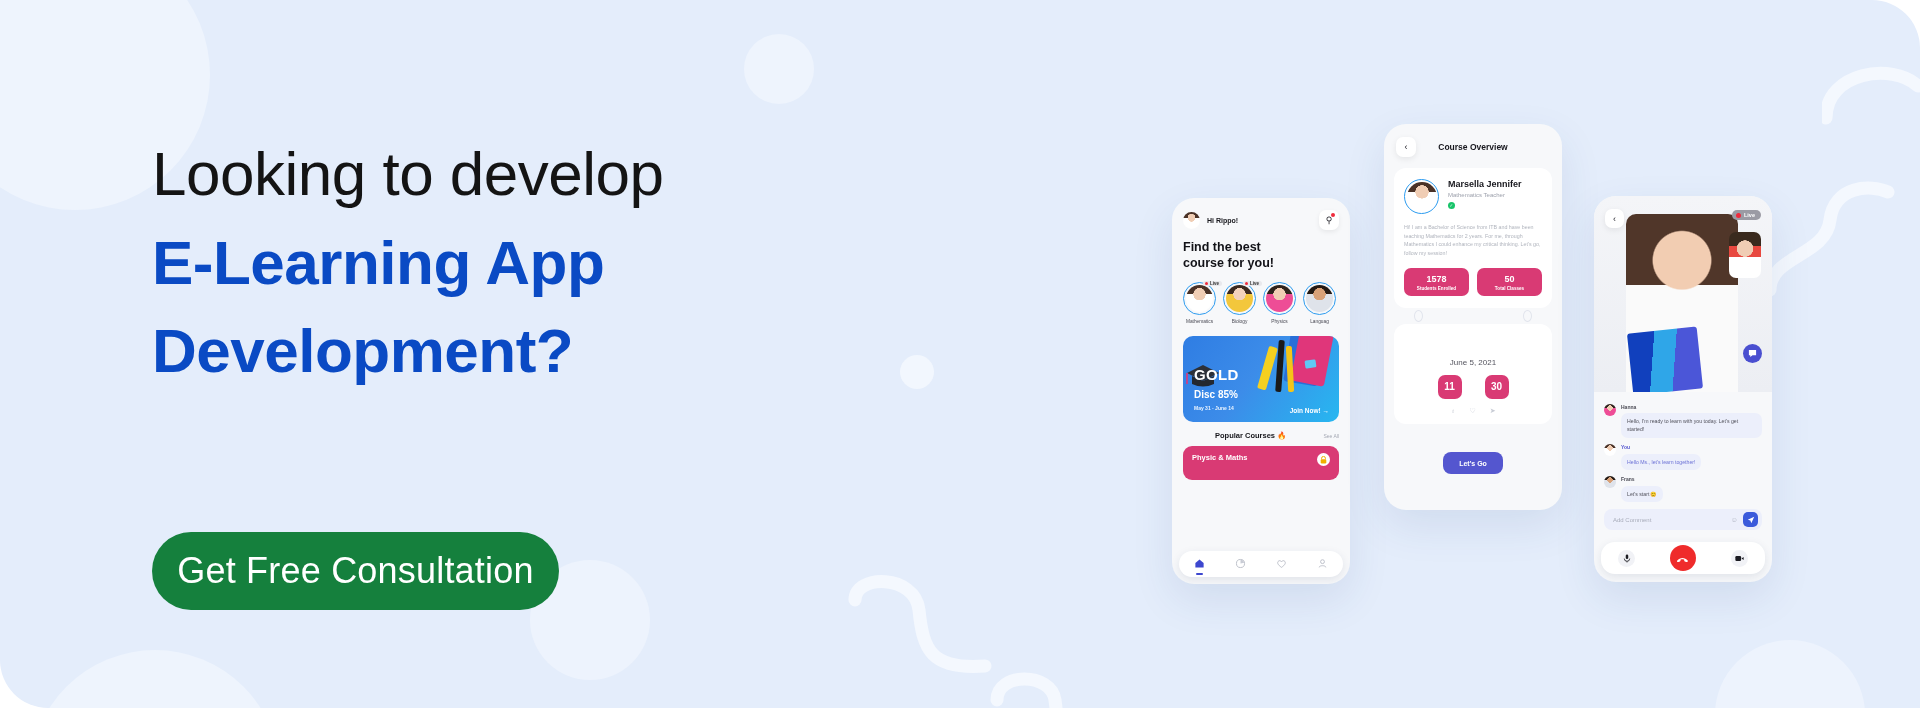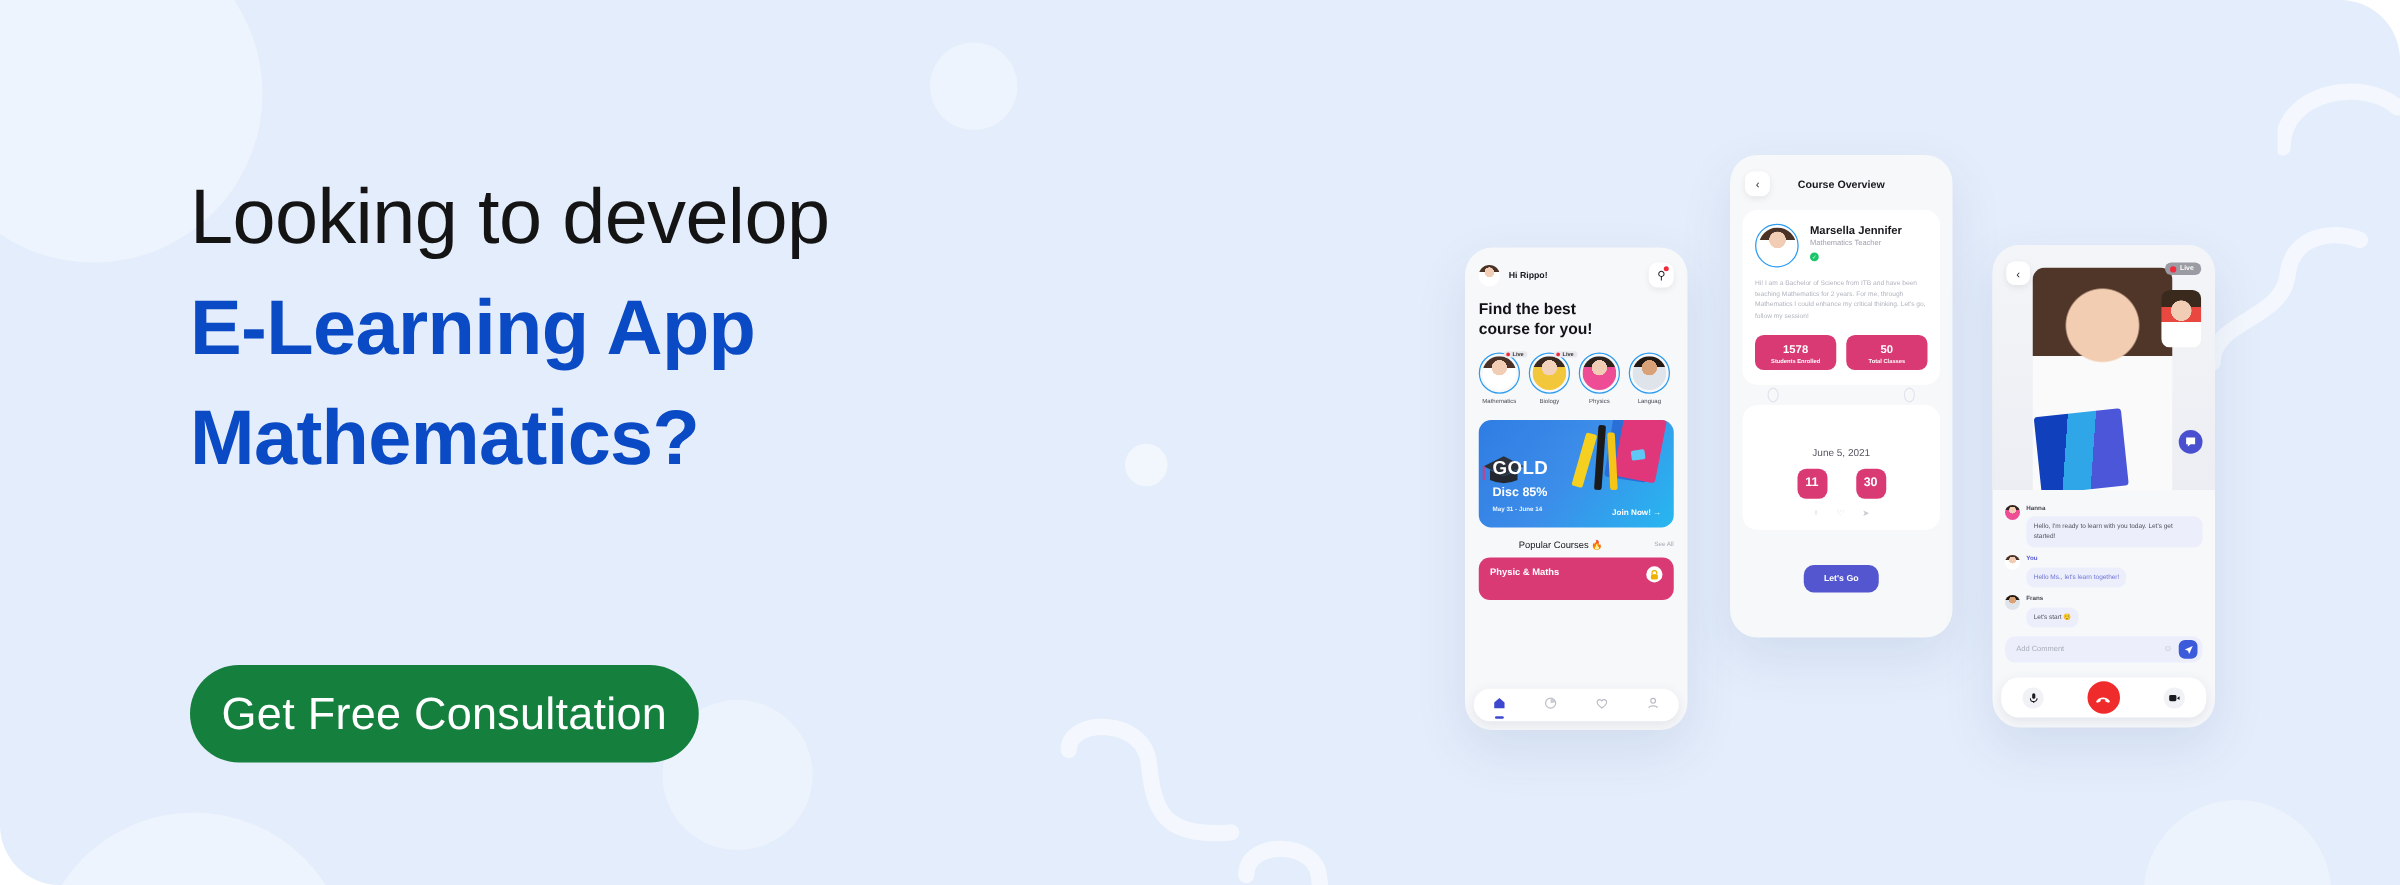--- a/index.html
+++ b/index.html
@@ -67,21 +67,21 @@
   .cat-lbl { font-size:4.8px; color:#4b4b55; text-align:center; margin-top:4px; }
   .promo { margin: 12px 11px 0; height:86px; border-radius:10px; position:relative;
            background: linear-gradient(125deg,#2f7de3 0%,#3c8ce9 45%,#27b7f0 100%);
            overflow:hidden; }
   .promo-gold { position:absolute; left:11px; top:30px; font-size:15px; font-weight:800;
                 color:#fff; letter-spacing:.3px; }
   .promo-disc { position:absolute; left:11px; top:53px; font-size:10px; font-weight:800; color:#fff; }
   .promo-date { position:absolute; left:11px; top:69px; font-size:5px; font-weight:700; color:#eaf4ff; }
   .promo-join { position:absolute; right:10px; bottom:8px; font-size:6.5px; font-weight:700; color:#fff; }
   .pop-row { display:flex;align-items:center;justify-content:space-between; padding: 9px 11px 0; }
-  .pop-t { font-size:7.5px; font-weight:400; color:#16161b;padding-left:32px; }
+  .pop-t { font-size:7.5px; font-weight:700; color:#16161b;padding-left:32px; }
   .see-all { font-size:5px; color:#a4a8b3; }
   .course-card { margin: 6px 11px 0; height:34px; border-radius:9px; background:#d93a74;
                  display:flex; align-items:flex-start; justify-content:space-between;
                  padding:7px 9px; }
   .course-name { font-size:7.5px; font-weight:700; color:#fff; }
   .lock { width:13px;height:13px;border-radius:50%;background:#fff;
           display:flex;align-items:center;justify-content:center;font-size:7px; }
   .navbar { position:absolute; left:7px; right:7px; bottom:7px; height:26px;
             background:#fff; border-radius:13px; display:flex;
             align-items:center; justify-content:space-around;
@@ -198,21 +198,21 @@
   <svg class="deco" style="left:1760px;top:170px;width:150px;height:150px" viewBox="0 0 150 150">
     <path class="sq" d="M10,120 C10,86 66,86 70,50 C74,16 110,14 128,22"></path>
   </svg>
   <svg class="deco" style="left:1822px;top:22px;width:110px;height:110px" viewBox="0 0 110 110">
     <path class="sq" d="M4,96 C4,50 70,40 96,64"></path>
   </svg>
 
   <div id="copy">
     <div class="h-line h-dark">Looking to develop</div>
     <div class="h-line h-blue">E-Learning App</div>
-    <div class="h-line h-blue">Mathematics?</div>
+    <div class="h-line h-blue">Development?</div>
   </div>
   <button id="cta">Get Free Consultation</button>
 
   <div class="phone" id="phone-left">
     <div class="lp-head">
       <div class="row">
         <div class="avatar-s ph-f1"></div>
         <div class="greet">Hi Rippo!</div>
       </div>
       <div class="bellbox">

